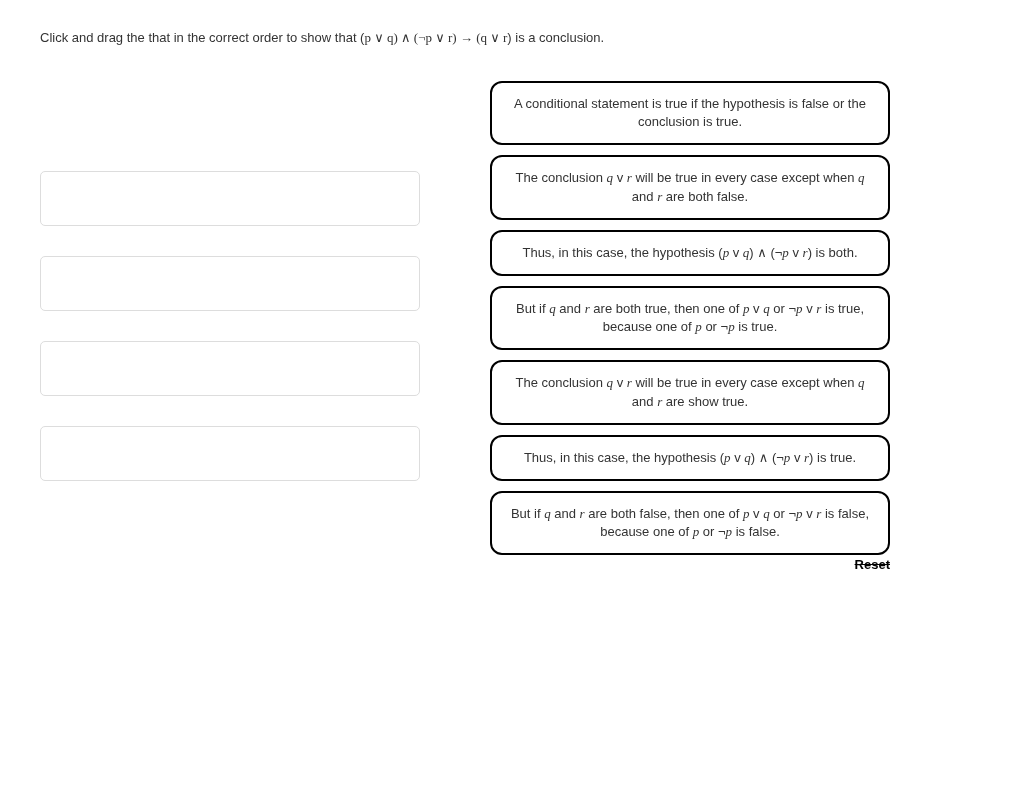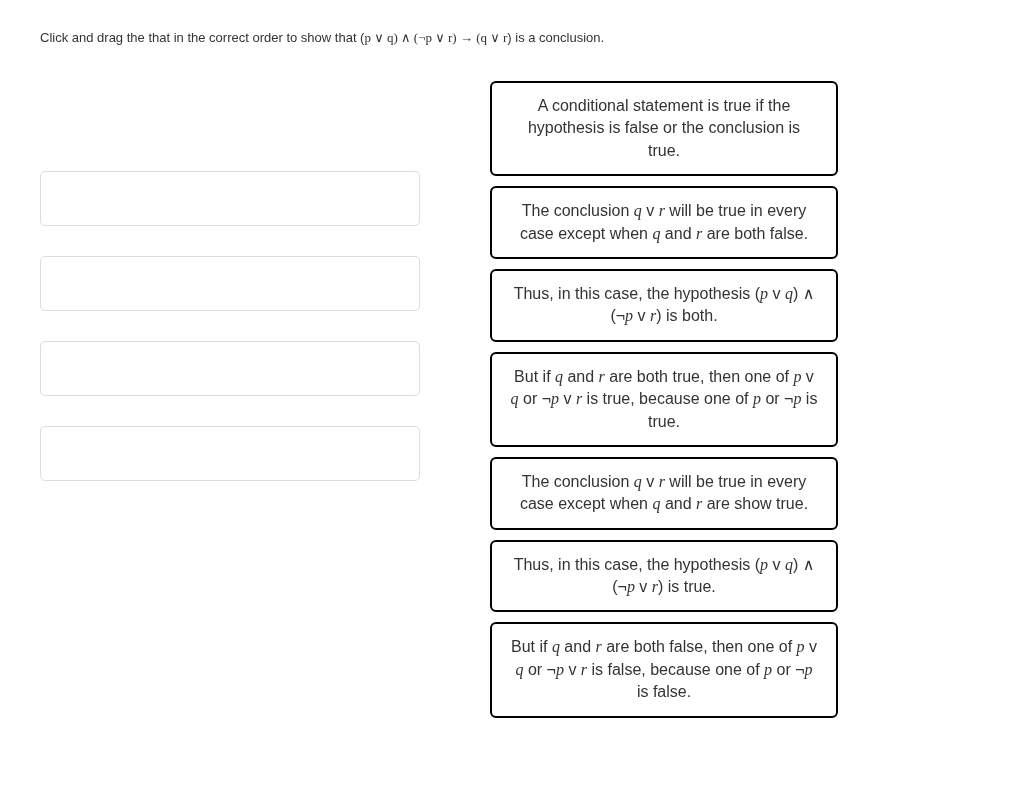--- a/index.html
+++ b/index.html
@@ -42,26 +42,26 @@
       border-radius: 5px;
       background: #fff;
     }
     .source-column {
       display: flex;
       flex-direction: column;
       gap: 10px;
       width: 400px;
     }
     .source-card {
-      width: 348px;
+      width: 400px;
       border: 2px solid #000;
-      border-radius: 6px;
+      border-radius: 12px;
       padding: 12px 18px;
       text-align: center;
-      font-size: 16px;
+      font-size: 13px;
       line-height: 1.4;
       background: #fff;
       cursor: move;
     }
     .source-card .mi {
       font-style: italic;
       font-family: "Times New Roman", serif;
     }
     .reset-row {
       text-align: right;
@@ -96,14 +96,17 @@
   <div>
     <div class="source-column" id="source-column">
         <div class="source-card"><span>A conditional statement is true if the hypothesis is false or the conclusion is true.</span></div>
         <div class="source-card"><span>The conclusion </span><span class="mi">q</span><span> v </span><span class="mi">r</span><span> will be true in every case except when </span><span class="mi">q</span><span> and </span><span class="mi">r</span><span> are both false.</span></div>
         <div class="source-card"><span>Thus, in this case, the hypothesis (</span><span class="mi">p</span><span> v </span><span class="mi">q</span><span>) ∧ (¬</span><span class="mi">p</span><span> v </span><span class="mi">r</span><span>) is both.</span></div>
         <div class="source-card"><span>But if </span><span class="mi">q</span><span> and </span><span class="mi">r</span><span> are both true, then one of </span><span class="mi">p</span><span> v </span><span class="mi">q</span><span> or ¬</span><span class="mi">p</span><span> v </span><span class="mi">r</span><span> is true, because one of </span><span class="mi">p</span><span> or ¬</span><span class="mi">p</span><span> is true.</span></div>
         <div class="source-card"><span>The conclusion </span><span class="mi">q</span><span> v </span><span class="mi">r</span><span> will be true in every case except when </span><span class="mi">q</span><span> and </span><span class="mi">r</span><span> are show true.</span></div>
         <div class="source-card"><span>Thus, in this case, the hypothesis (</span><span class="mi">p</span><span> v </span><span class="mi">q</span><span>) ∧ (¬</span><span class="mi">p</span><span> v </span><span class="mi">r</span><span>) is true.</span></div>
         <div class="source-card"><span>But if </span><span class="mi">q</span><span> and </span><span class="mi">r</span><span> are both false, then one of </span><span class="mi">p</span><span> v </span><span class="mi">q</span><span> or ¬</span><span class="mi">p</span><span> v </span><span class="mi">r</span><span> is false, because one of </span><span class="mi">p</span><span> or ¬</span><span class="mi">p</span><span> is false.</span></div>
       </div>
+    <div class="reset-row">
+      <button class="reset-btn">Reset</button>
+    </div>
   </div>
 </div>
 
 </body></html>

